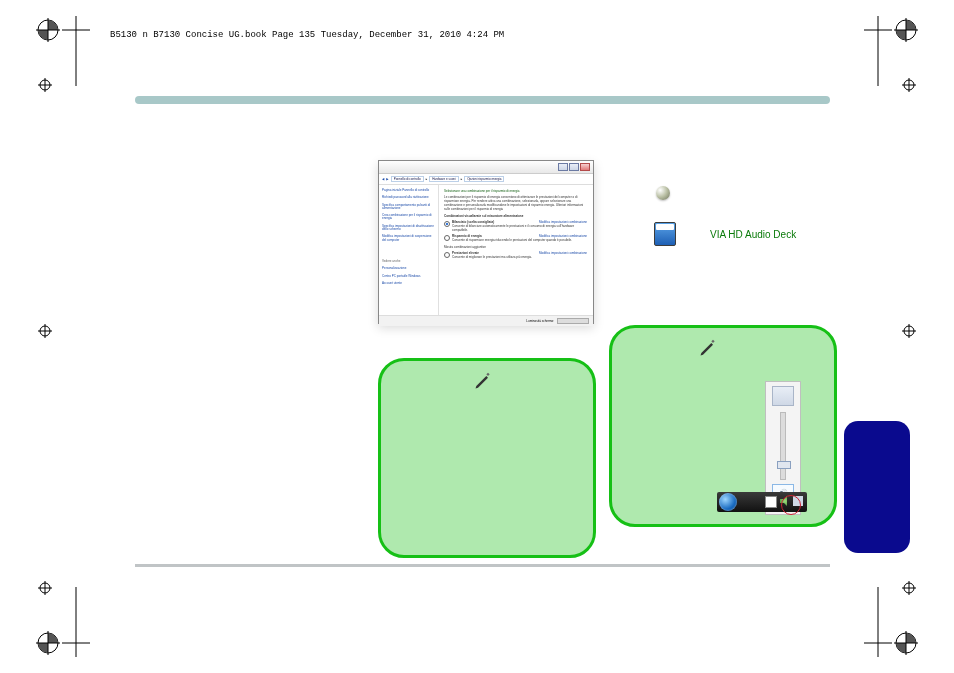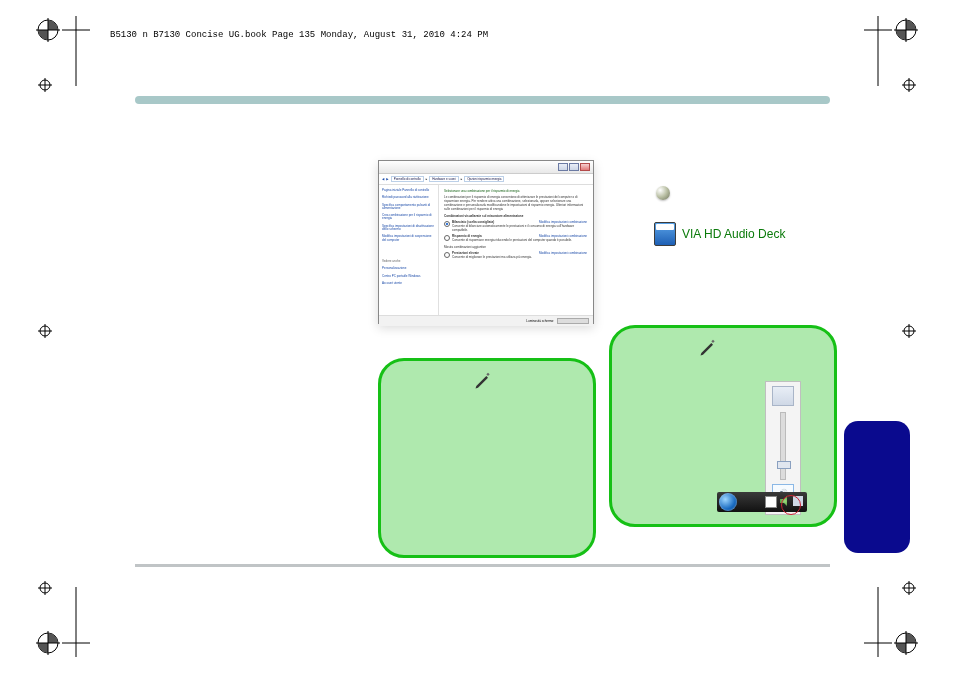--- a/index.html
+++ b/index.html
@@ -165,23 +165,24 @@
     position: relative;
   }
   .via-icon::before {
     content:"";
     position:absolute;
     top:1px;left:1px;right:1px;height:6px;
     background:#fff;
     border-radius:1px;
   }
   .audio-label {
-    font-size: 12px;
+    font-size: 10px;
     color: #0a7a0a;
     font-family: "Comic Sans MS", cursive, sans-serif;
+    margin-left: 28px;
   }
   .note-box {
     position: absolute;
     border: 3px solid #16c016;
     border-radius: 26px;
     background: #afe9ae;
   }
   .note-left {
     top: 358px;
     left: 378px;
@@ -322,21 +323,21 @@
     background: #c0c4c6;
   }
   
   .reg svg circle.outer { fill:none; stroke:#000; stroke-width:1; }
   .reg svg .cross { stroke:#000; stroke-width:1; }
   .reg svg .shade { fill:#555; }
 </style>
 </head>
 <body>
 
-<div class="header-text">B5130 n B7130 Concise UG.book  Page 135  Monday, August 31, 2010  4:24 PM</div>
+<div class="header-text">B5130 n B7130 Concise UG.book  Page 135  Tuesday, December 31, 2010  4:24 PM</div>
 
 <div class="top-stripe"></div>
 
 <div class="crop-mark reg" style="top:18px;left:36px">
   <svg viewBox="0 0 24 24">
       <circle class="outer" cx="12" cy="12" r="10"></circle>
       <path class="shade" d="M12 2a10 10 0 0 1 10 10h-10z M12 22a10 10 0 0 1-10-10h10z"></path>
       <line class="cross" x1="12" y1="0" x2="12" y2="24"></line>
       <line class="cross" x1="0" y1="12" x2="24" y2="12"></line>
     </svg>

